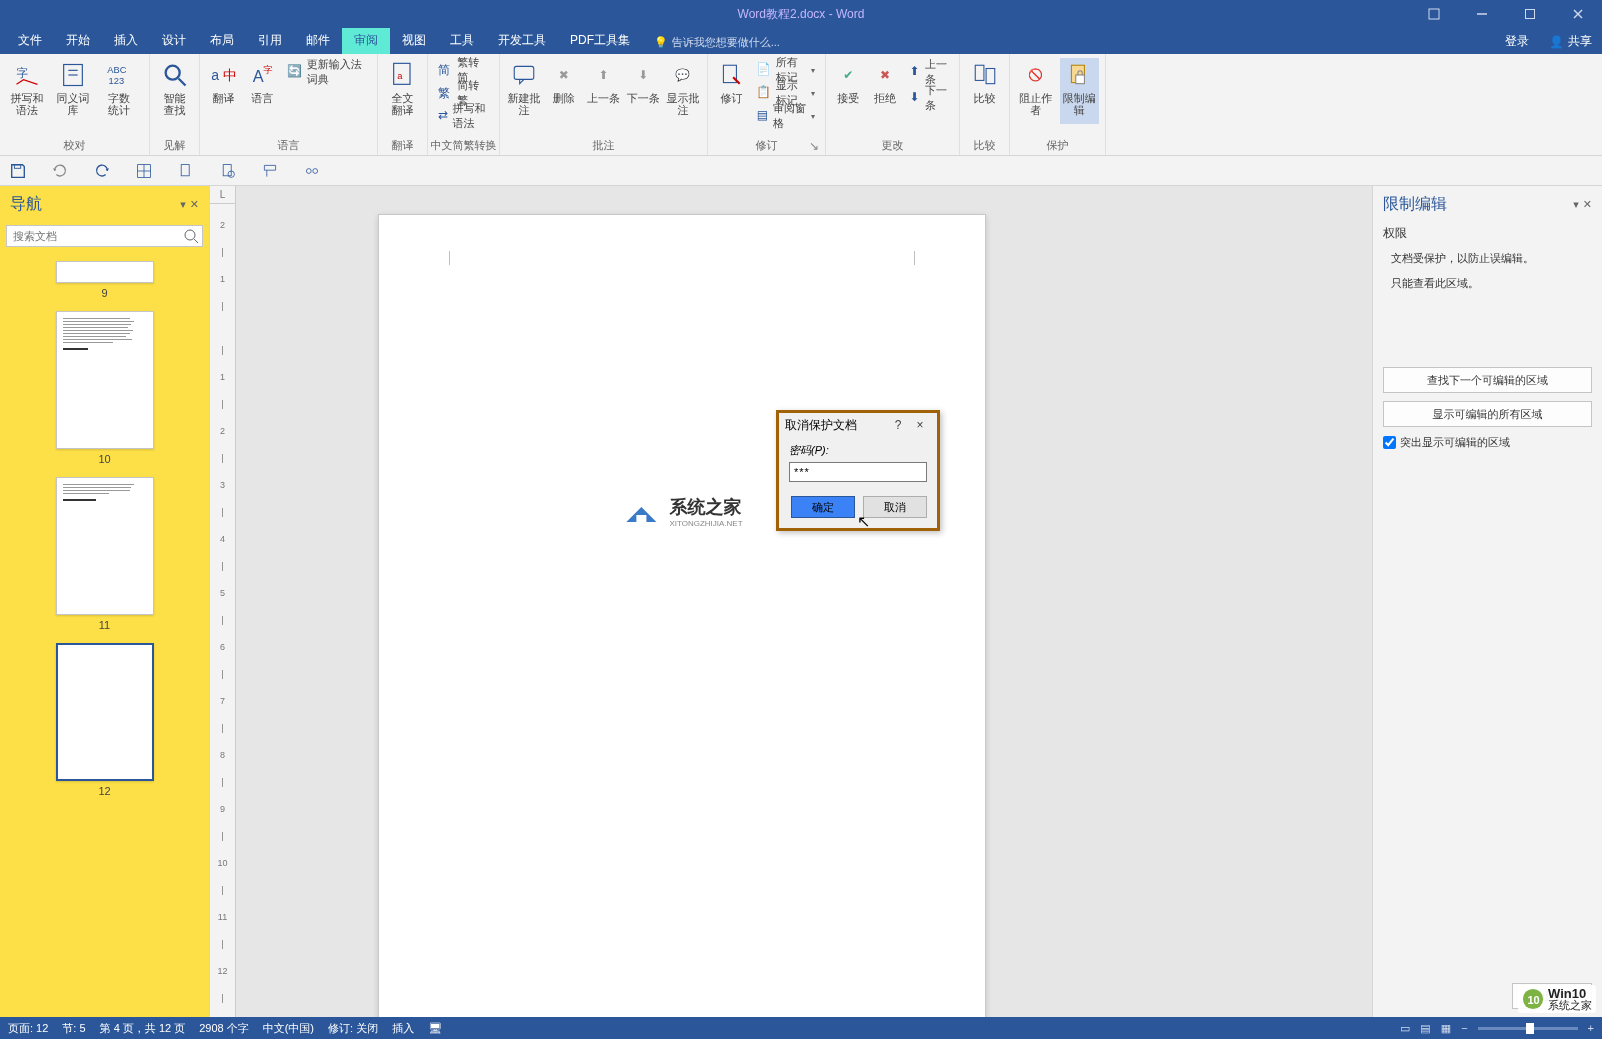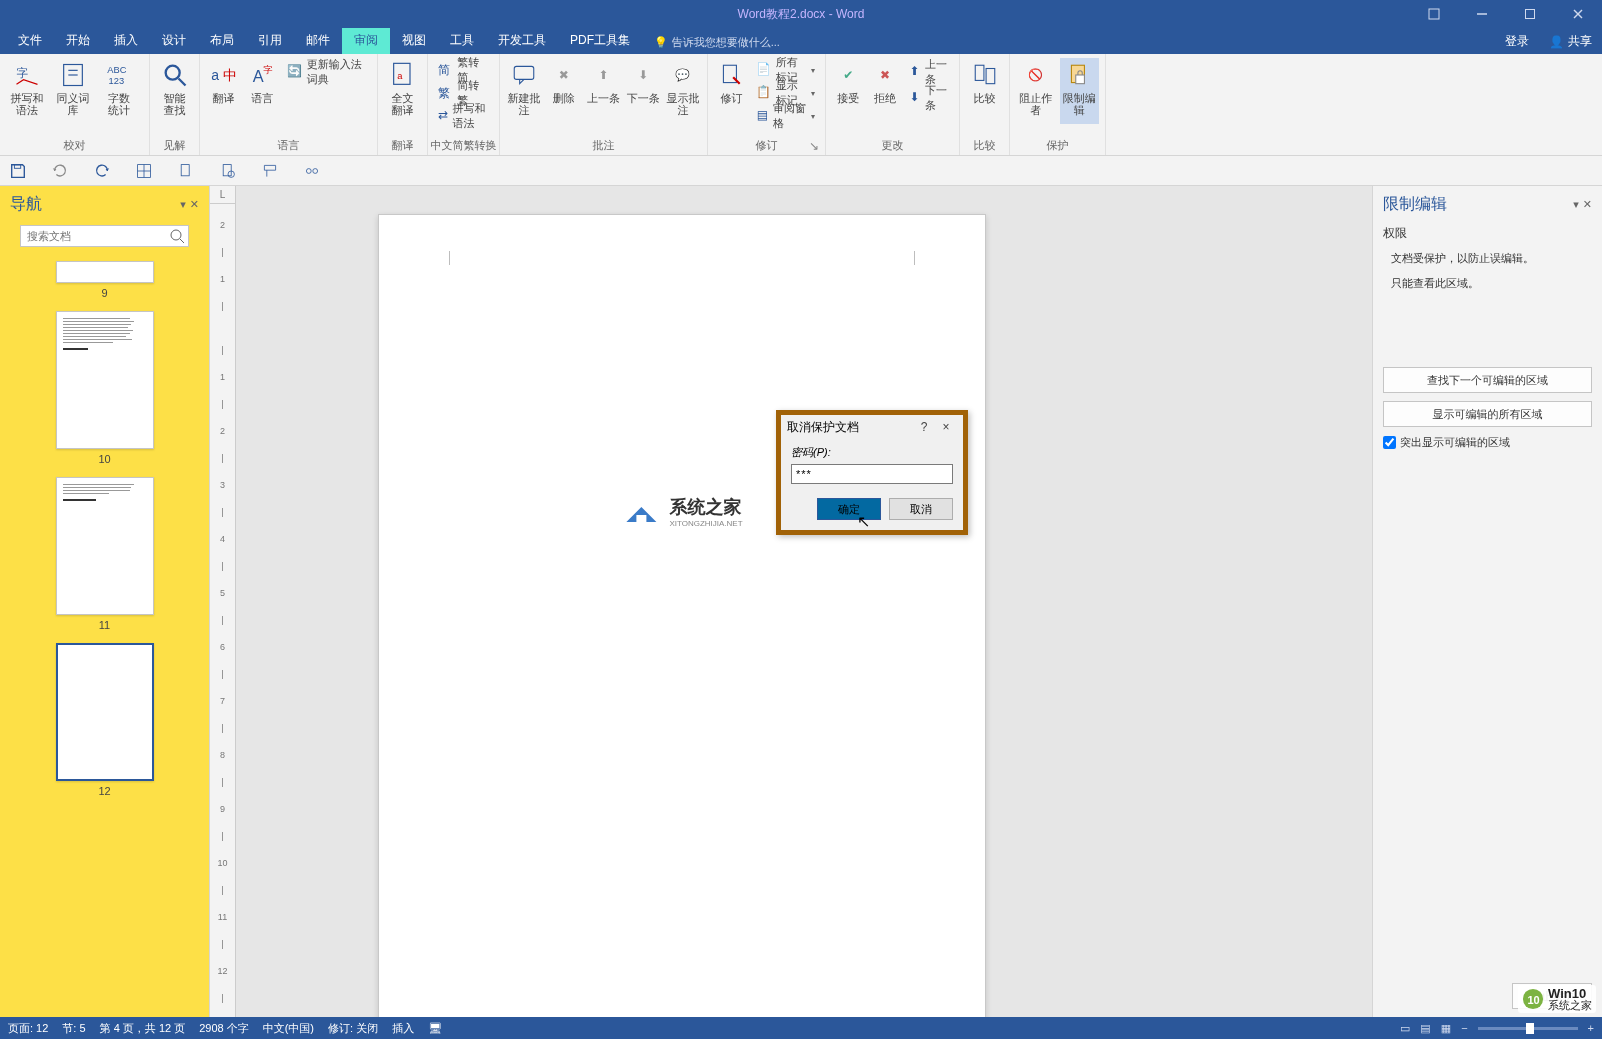--- a/index.html
+++ b/index.html
@@ -39,21 +39,21 @@
   
   .qat { background: #f3f3f3; border-bottom: 1px solid #d5d5d5; height: 30px; display: flex; align-items: center; padding-left: 8px; gap: 22px; }
   .qat .qbtn { width: 20px; height: 20px; color: #2b579a; display: flex; align-items: center; justify-content: center; }
 
   
   .main { display: flex; height: calc(100% - 28px - 26px - 102px - 30px - 22px); }
   .nav-pane { width: 210px; background: #fde047; border-right: 1px solid #d5d5d5; display: flex; flex-direction: column; }
   .nav-header { padding: 8px 10px 4px; display: flex; align-items: center; }
   .nav-title { color: #2b579a; font-size: 16px; flex: 1; }
   .nav-tools { display: flex; gap: 4px; color: #666; font-size: 11px; }
-  .nav-search { margin: 6px 20px; position: relative; }
+  .nav-search { margin: 6px 6px; position: relative; }
   .nav-search input { width: 100%; height: 22px; border: 1px solid #c5c5c5; padding: 0 24px 0 6px; font-size: 11px; background: #fff; }
   .nav-search .sicon { position: absolute; right: 4px; top: 3px; width: 16px; height: 16px; color: #666; }
   .nav-tabs { display: flex; gap: 14px; padding: 4px 12px 6px; font-size: 12px; color: #444; }
   .nav-tab.active { color: #2b579a; border-bottom: 2px solid #2b579a; padding-bottom: 2px; }
   .thumbs { flex: 1; overflow: auto; padding: 8px 0; display: flex; flex-direction: column; align-items: center; gap: 12px; }
   .thumb { display: flex; flex-direction: column; align-items: center; }
   .thumb-page { width: 98px; background: #fff; border: 1px solid #c5c5c5; box-shadow: 0 1px 2px rgba(0,0,0,.15); position: relative; }
   .thumb-page.small { height: 22px; }
   .thumb-page.full { height: 138px; padding: 6px; }
   .thumb-page.selected { border: 2px solid #2b579a; }
@@ -86,30 +86,30 @@
   .rp-check { display: flex; align-items: center; gap: 4px; font-size: 11px; color: #333; }
   .rp-spacer { flex: 1; }
 
   
   .status-bar { position: absolute; left: 0; right: 0; bottom: 0; height: 22px; background: #2b579a; color: #fff; display: flex; align-items: center; padding: 0 8px; font-size: 11px; gap: 14px; }
   .status-bar .sr { margin-left: auto; display: flex; align-items: center; gap: 10px; color: #cfd9ee; }
   .zoom-track { width: 100px; height: 3px; background: #6a8abf; position: relative; }
   .zoom-thumb { position: absolute; left: 48px; top: -4px; width: 8px; height: 11px; background: #fff; }
 
   
-  .dialog { position: absolute; left: 776px; top: 410px; width: 192px; background: #f0f0f0; border: 5px solid #a16207; box-shadow: 2px 2px 6px rgba(0,0,0,.25); z-index: 1500; }
+  .dialog { position: absolute; left: 776px; top: 410px; width: 164px; background: #f0f0f0; border: 3px solid #a16207; box-shadow: 2px 2px 6px rgba(0,0,0,.25); z-index: 1500; }
   .dlg-title { display: flex; align-items: center; height: 24px; padding: 0 6px; font-size: 12px; }
   .dlg-title .t { flex: 1; }
   .dlg-title .h, .dlg-title .x { width: 22px; text-align: center; color: #444; }
   .dlg-body { padding: 6px 10px 10px; }
   .dlg-lbl { font-size: 11px; margin-bottom: 4px; display:block;font-style:italic;}
   .dlg-input { width: 100%; height: 20px; border: 1px solid #7a7a7a; background: #fff; padding: 0 4px; font-size: 11px; letter-spacing: 1px; }
   .dlg-btns { display: flex; justify-content: flex-end; gap: 8px; margin-top: 14px; }
   .dlg-btn { width: 64px; height: 22px; border: 1px solid #adadad; background: #e1e1e1; font-size: 11px; }
-  .dlg-btn.primary { background: #0369a1; border: 1px solid #2b579a; }
+  .dlg-btn.primary { background: #3b82f6; border: 1px solid #2b579a; }
   .cursor-arrow { position:absolute; left: 857px; top: 512px; z-index:1600; font-size:16px; color:#000; pointer-events:none; }
 
   
   .brand { position: absolute; right: 6px; bottom: 26px; z-index: 2000; display: flex; align-items: center; gap: 4px; background: rgba(255,255,255,.9); padding: 2px 4px; border-radius: 3px; }
   .brand .logo { width: 22px; height: 22px; }
   .brand .bt1 { font-size: 13px; font-weight: bold; color: #222; line-height: 1; }
   .brand .bt2 { font-size: 11px; color: #222; line-height: 1; }
 
   
   svg { display: block; }

